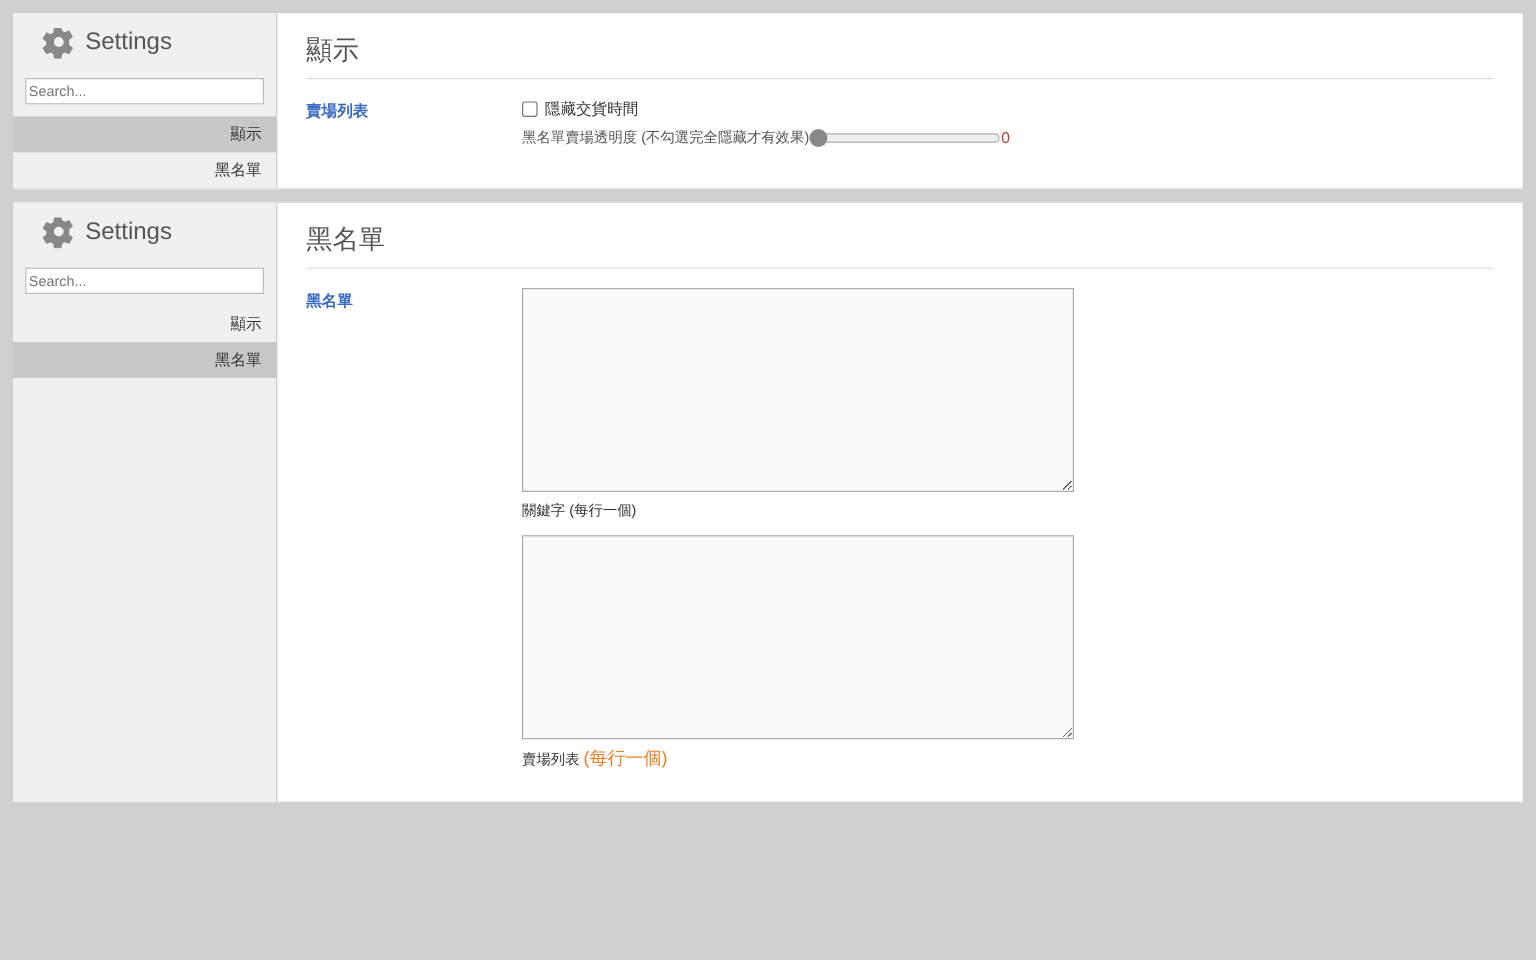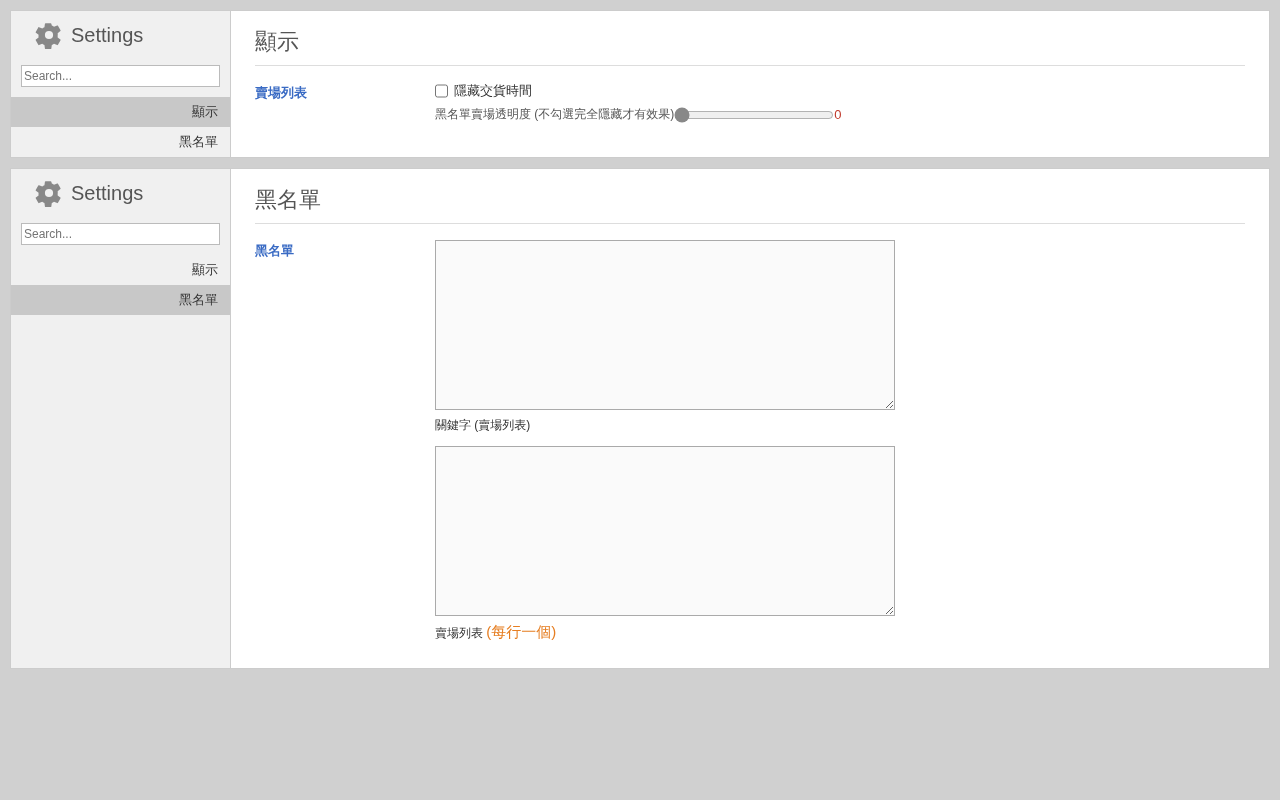--- a/index.html
+++ b/index.html
@@ -250,21 +250,21 @@
     <div class="main-content">
       <h2 class="section-title">黑名單</h2>
 
       <div class="settings-row">
         <span class="settings-label bold">黑名單</span>
         <div class="settings-controls">
 
           <div style="margin-bottom: 12px;">
             <textarea class="textarea-field" style=""></textarea>
             <div style="margin-top: 4px; font-size:12px; color:#333;">
-              <span>關鍵字 (賣場列表)</span>
+              <span>關鍵字 (每行一個)</span>
             </div>
           </div>
 
           <div>
             <textarea class="textarea-field-large" style=""></textarea>
             <div style="margin-top: 4px; font-size:12px; color:#333;">
               <span>賣場列表</span>
               <span class="inline-hint">(每行一個)</span>
             </div>
           </div>

